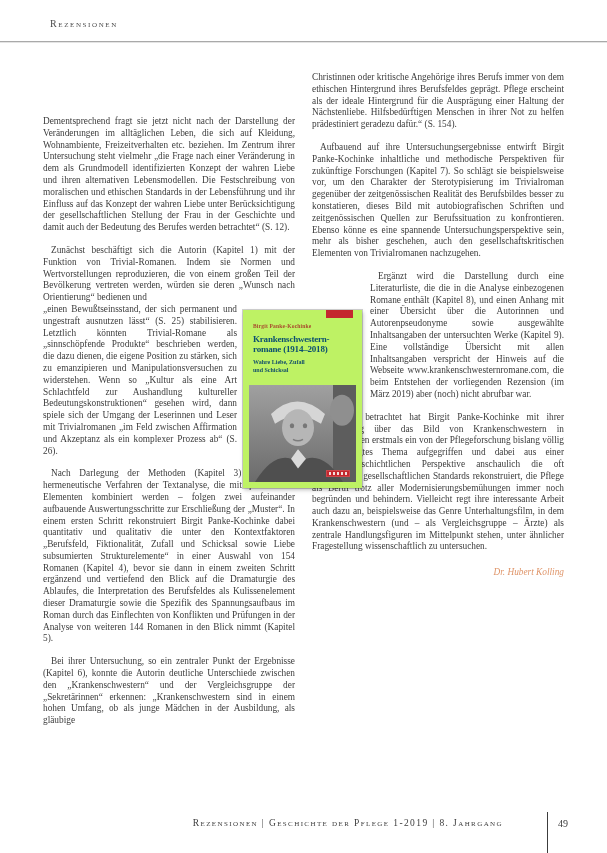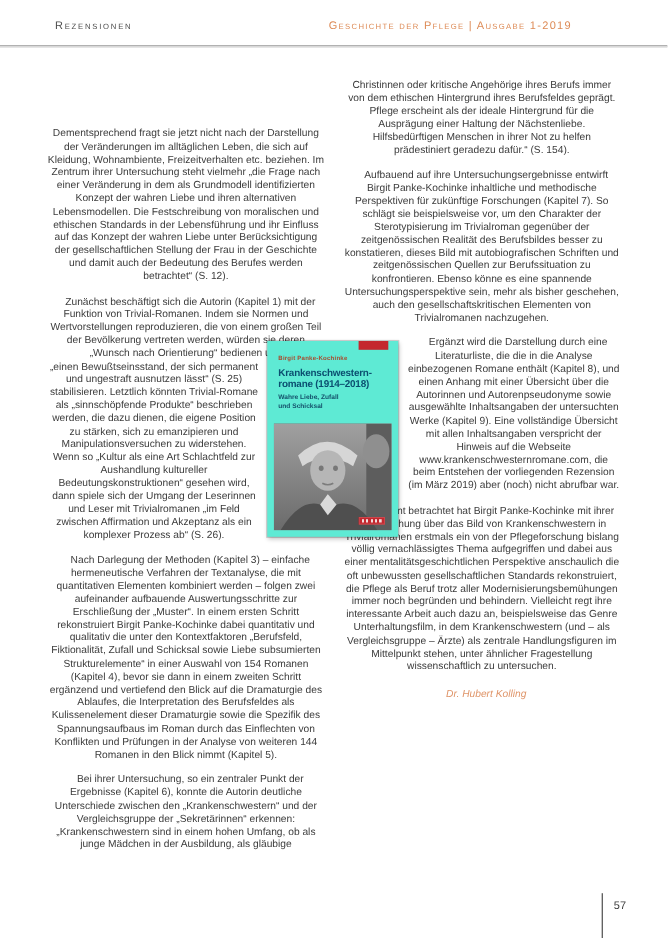--- a/index.html
+++ b/index.html
@@ -1,44 +1,44 @@
 <!DOCTYPE html>
 <html lang="de"><head>
 <meta charset="utf-8">
 <style>
   html,body{margin:0;padding:0;background:#ffffff;}
   .page{
     position:relative;width:607px;height:853px;margin:0 auto;background:#ffffff;
-    font-family:Liberation Sans, sans-serif;color:#3c3c3c;overflow:hidden;
+    font-family:Liberation Serif, serif;color:#3c3c3c;overflow:hidden;
   }
   
   .hdr-left{
     position:absolute;left:50px;top:18px;font-size:10px;letter-spacing:1.6px;
     font-variant:small-caps;color:#4c4c4c;
   }
   .hdr-right{
     position:absolute;right:87px;top:18px;font-size:10px;letter-spacing:1.2px;
     font-variant:small-caps;color:#dd8a55;
   }
   .rule{position:absolute;left:0;top:41px;width:607px;height:1px;background:#a9a9a9;border-bottom:1px solid #e4e4e4;}
   
   .col{position:absolute;top:72px;width:252px;font-size:9.3px;line-height:11.8px;
        text-align:justify;hyphens:auto;-webkit-hyphens:auto;}
   .col1{left:43px;margin-top:44px;}
   .col2{left:312px;}
-  .col p{margin:0 0 11px 0;text-indent:8px;box-sizing:border-box;text-align:center;}
+  .col p{margin:0 0 11px 0;text-indent:8px;box-sizing:border-box;}
   .col p.noindent{text-indent:0;}
   .col p.joinbelow{margin-bottom:0;}
   .narrow-right{padding-right:58px;}
   .narrow-left{padding-left:58px;}
   .signature{text-align:right;color:#df9468;font-style:italic;margin-top:14px !important;font-size:9.3px;}
   
   .cover{
     position:absolute;left:243px;top:310px;width:119px;height:178px;
-    background:#5eead4;box-shadow:0 0 0 1px rgba(0,0,0,.18), 1px 2px 4px rgba(0,0,0,.25);
+    background:#bef264;box-shadow:0 0 0 1px rgba(0,0,0,.18), 1px 2px 4px rgba(0,0,0,.25);
     box-sizing:border-box;padding:13px 8px 0 10px;
   }
   .cover-tab{position:absolute;top:0;right:9px;width:27px;height:8px;background:#c4272e;}
   .cover-author{font-size:5.5px;line-height:6px;color:#a8492d;font-weight:bold;margin-bottom:5px;letter-spacing:.2px;}
   .cover-title{font-size:9px;line-height:10px;font-weight:bold;color:#0b4f70;letter-spacing:-.2px;}
   .cover-subtitle{font-size:6px;line-height:7.5px;font-weight:bold;color:#14506a;margin-top:5px;}
   .cover-photo{position:absolute;left:6px;right:6px;top:75px;bottom:6px;background:#7d7d7d;overflow:hidden;}
   .cover-photo svg{display:block;width:100%;height:100%;}
   .cover-logo{position:absolute;right:6px;bottom:5px;width:24px;height:7px;background:#c4272e;
               box-shadow:inset 0 0 0 1px rgba(255,255,255,.15);}
@@ -51,21 +51,20 @@
   }
   .footer-bar{position:absolute;left:547px;top:812px;width:1px;height:41px;background:#3c3c3c;}
   .pagenum{position:absolute;left:558px;top:818px;font-size:10px;color:#3c3c3c;}
 </style>
 </head>
 <body>
 
 <div class="page">
 
   <span class="hdr-left">Rezensionen</span>
-  <span class="hdr-right">Geschichte der Pflege | Ausgabe 1-2019</span>
   <div class="rule"></div>
 
   <div class="col col1">
     <p class="noindent">Dementsprechend fragt sie jetzt nicht nach der Darstellung der Veränderungen im alltäglichen Leben, die sich auf Kleidung, Wohnambiente, Freizeitverhalten etc. beziehen. Im Zentrum ihrer Untersuchung steht vielmehr „die Frage nach einer Veränderung in dem als Grundmodell identifizierten Konzept der wahren Liebe und ihren alternativen Lebensmodellen. Die Festschreibung von moralischen und ethischen Standards in der Lebensführung und ihr Einfluss auf das Konzept der wahren Liebe unter Berücksichtigung der gesellschaftlichen Stellung der Frau in der Geschichte und damit auch der Bedeutung des Berufes werden betrachtet“ (S. 12).</p>
     <p class="joinbelow">Zunächst beschäftigt sich die Autorin (Kapitel 1) mit der Funktion von Trivial-Romanen. Indem sie Normen und Wertvorstellungen reproduzieren, die von einem großen Teil der Bevölkerung vertreten werden, würden sie deren „Wunsch nach Orientierung“ bedienen und</p>
     <p class="noindent narrow-right">„einen Bewußtseinsstand, der sich permanent und ungestraft ausnutzen lässt“ (S. 25) stabilisieren. Letztlich könnten Trivial-Romane als „sinnschöpfende Produkte“ beschrieben werden, die dazu dienen, die eigene Position zu stärken, sich zu emanzipieren und Manipulationsversuchen zu widerstehen. Wenn so „Kultur als eine Art Schlachtfeld zur Aushandlung kultureller Bedeutungskonstruktionen“ gesehen wird, dann spiele sich der Umgang der Leserinnen und Leser mit Trivialromanen „im Feld zwischen Affirmation und Akzeptanz als ein komplexer Prozess ab“ (S. 26).</p>
     <p>Nach Darlegung der Methoden (Kapitel 3) – einfache hermeneutische Verfahren der Textanalyse, die mit quantitativen Elementen kombiniert werden – folgen zwei aufeinander aufbauende Auswertungsschritte zur Erschließung der „Muster“. In einem ersten Schritt rekonstruiert Birgit Panke-Kochinke dabei quantitativ und qualitativ die unter den Kontextfaktoren „Berufsfeld, Fiktionalität, Zufall und Schicksal sowie Liebe subsumierten Strukturelemente“ in einer Auswahl von 154 Romanen (Kapitel 4), bevor sie dann in einem zweiten Schritt ergänzend und vertiefend den Blick auf die Dramaturgie des Ablaufes, die Interpretation des Berufsfeldes als Kulissenelement dieser Dramaturgie sowie die Spezifik des Spannungsaufbaus im Roman durch das Einflechten von Konflikten und Prüfungen in der Analyse von weiteren 144 Romanen in den Blick nimmt (Kapitel 5).</p>
     <p>Bei ihrer Untersuchung, so ein zentraler Punkt der Ergebnisse (Kapitel 6), konnte die Autorin deutliche Unterschiede zwischen den „Krankenschwestern“ und der Vergleichsgruppe der „Sekretärinnen“ erkennen: „Krankenschwestern sind in einem hohen Umfang, ob als junge Mädchen in der Ausbildung, als gläubige</p>
   </div>
 
@@ -104,16 +103,17 @@
         <ellipse cx="43" cy="42" rx="2.2" ry="2.6" fill="#777777"></ellipse>
         <ellipse cx="56" cy="42" rx="2.2" ry="2.6" fill="#777777"></ellipse>
         <path d="M44,56 Q49,59 54,56" stroke="#7c7c7c" stroke-width="1.4" fill="none"></path>
         <path d="M6,100 Q24,70 42,76 L49,66 L57,76 Q76,70 94,100 Z" fill="#4f4f4f"></path>
         <path d="M42,76 L49,66 L57,76 L49,86 Z" fill="#dadada"></path>
       </svg>
       <div class="cover-logo"></div>
     </div>
   </div>
 
+  <span class="footer-text">Rezensionen | Geschichte der Pflege 1-2019 | 8. Jahrgang</span>
   <div class="footer-bar"></div>
-  <span class="pagenum">57</span>
+  <span class="pagenum">49</span>
 
 </div>
 
 </body></html>

